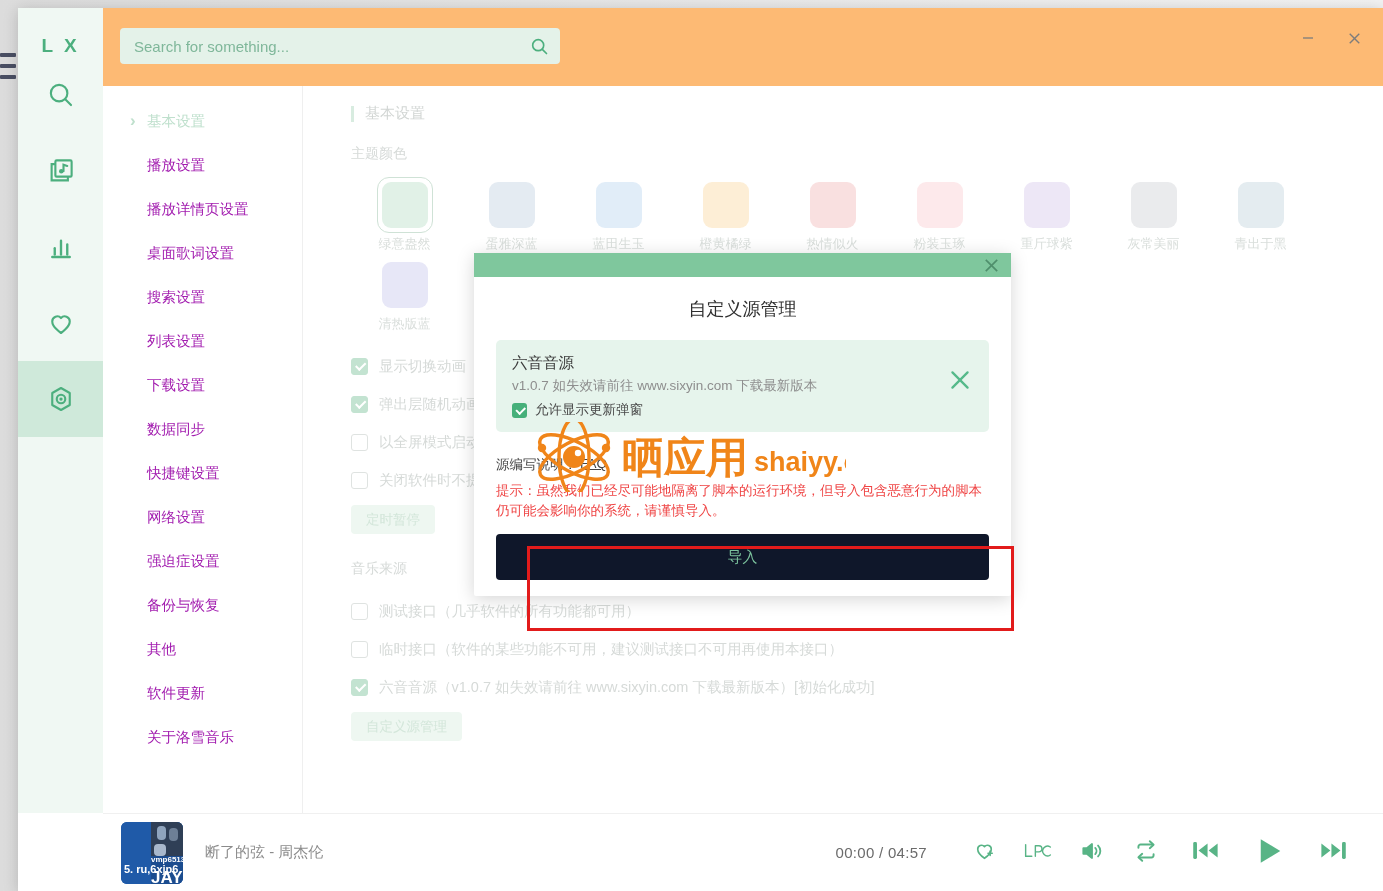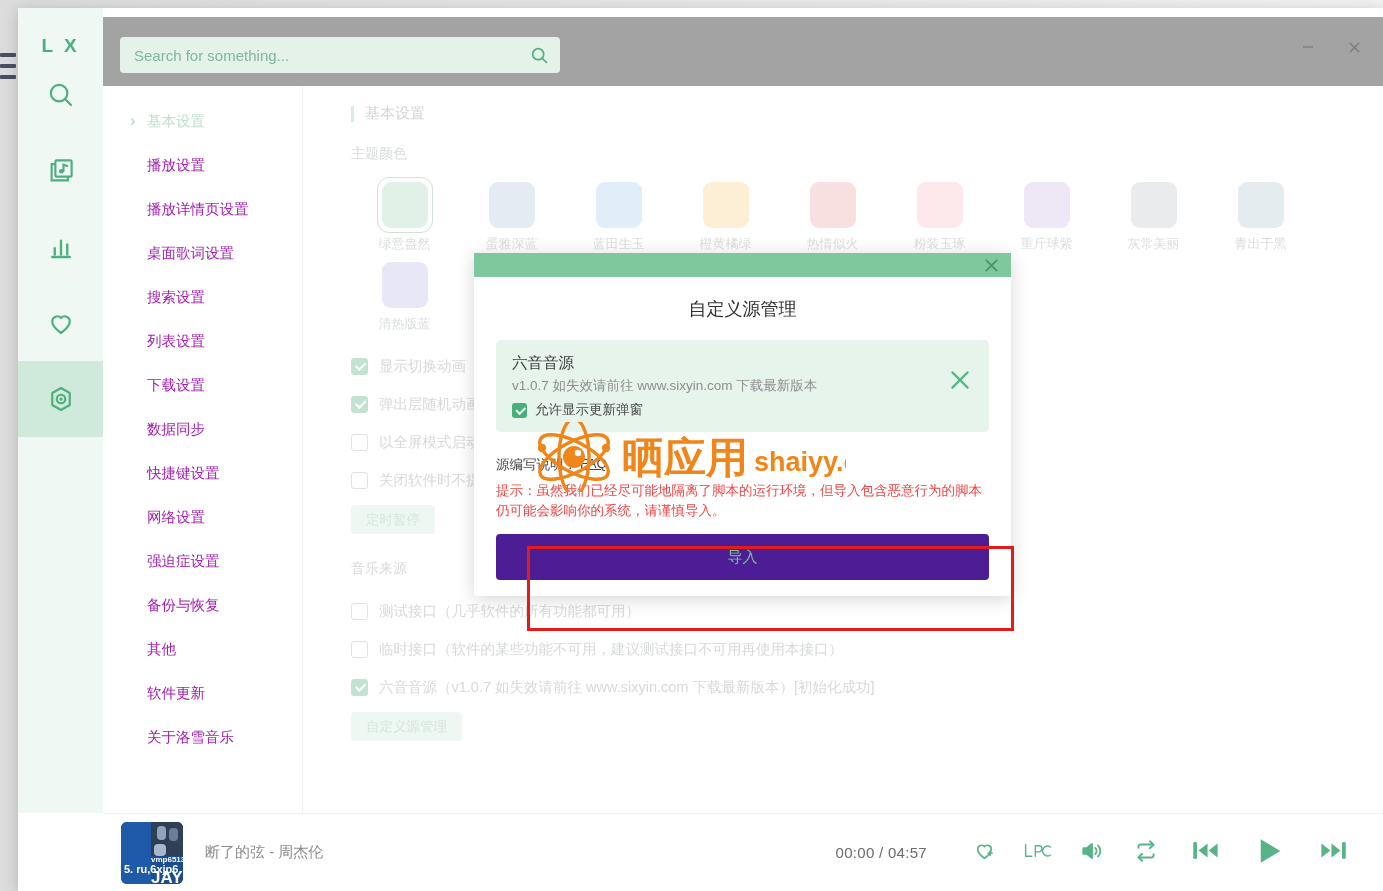--- a/index.html
+++ b/index.html
@@ -40,21 +40,21 @@
   .rail-btn{
     width:85px; height:76px; display:flex; align-items:center; justify-content:center;
     color:#4CAF7E; cursor:pointer;
   }
   .rail-btn:first-of-type{ margin-top:24px; }
   .rail-btn.active{ background:#cfe9da; }
   .rail-btn svg{ display:block; }
 
   
   #topbar{
-    position:absolute; left:85px; top:9px; right:0; height:78px; background:#a3a3a3;
+    position:absolute; left:85px; top:0; right:0; height:78px; background:#fdba74;
   }
   #search-box{
     position:absolute; left:17px; top:20px; width:440px; height:36px;
     background:#e4f2e9; border-radius:4px; display:flex; align-items:center;
     padding:0 10px 0 14px; cursor:text;
   }
   #search-input-text{
     flex:1; font-size:15px; color:#7fb79a; white-space:nowrap; overflow:hidden;
   }
   #search-icon{ color:#4CAF7E; display:flex; }
@@ -180,21 +180,21 @@
   .src-remove{ color:#55b98a; cursor:pointer; margin-left:10px; margin-top:14px; display:flex; }
 
   .faq-line{
     font-size:13.5px; color:#454545; margin:24px 0 7px; display:flex; gap:3px;
   }
   .faq-link{ text-decoration:underline; color:#454545; cursor:pointer; }
   .tip-text{
     font-size:13.5px; color:#ef4444; line-height:1.45;
   }
   #import-btn{
-    margin:14px 0 0; height:46px; background:#4c1d95; border-radius:4px;
+    margin:14px 0 0; height:46px; background:#0f172a; border-radius:4px;
     display:flex; align-items:center; justify-content:center;
     font-size:15px; color:#7cc49e; cursor:pointer;
   }
   #modal-bottom-pad{ height:16px; }
   #highlight-box{
     position:absolute; left:509px; top:538px; width:487px; height:85px;
     border:3px solid #e21b1b; pointer-events:none; z-index:40;
   }
 
   

